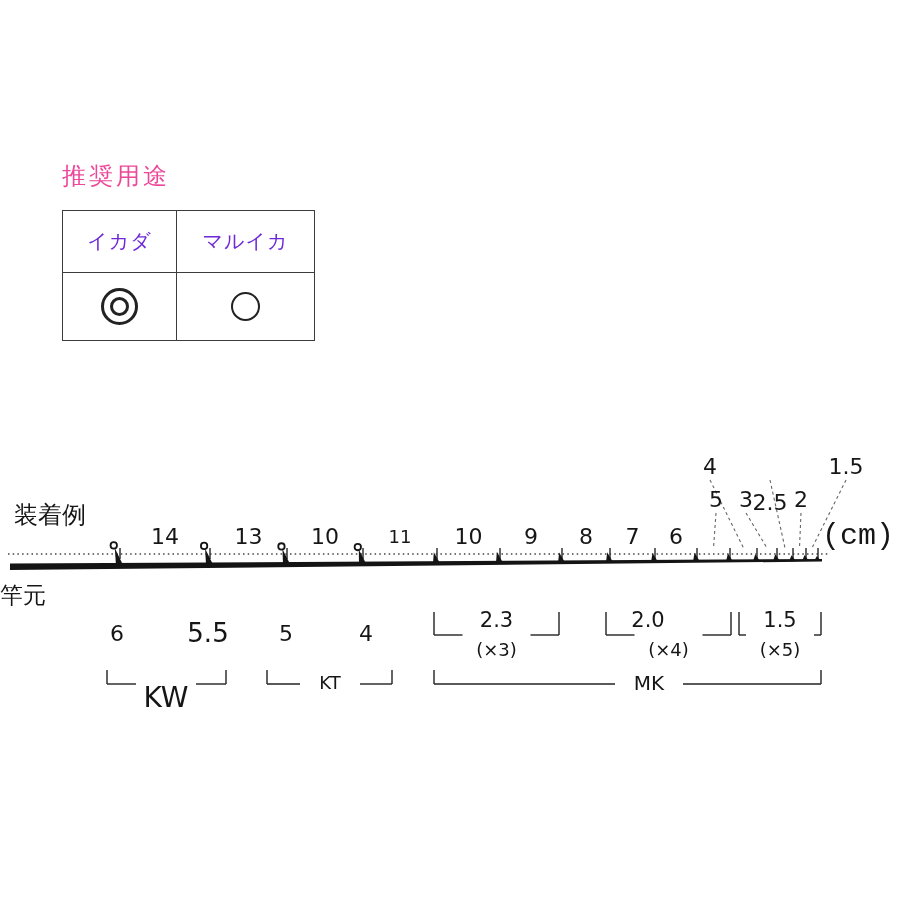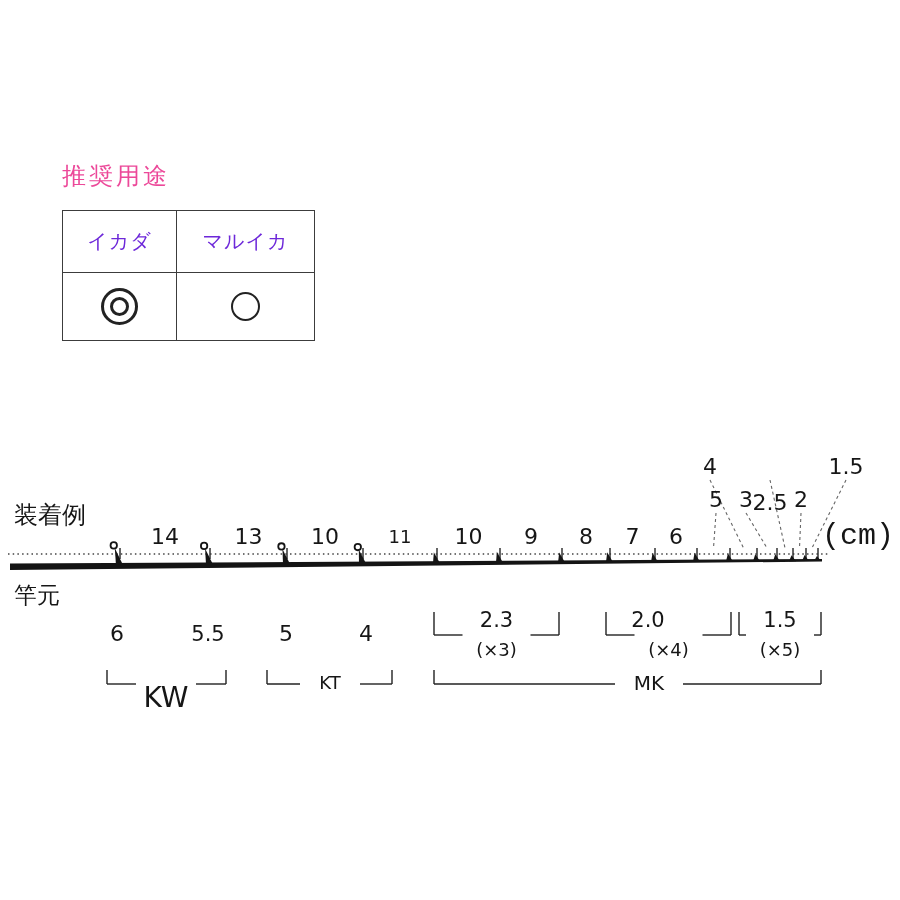--- a/index.html
+++ b/index.html
@@ -132,23 +132,23 @@
       <div class="dlab" style="left: 632.5px; top: 537px; font-size: 22px;">7</div>
       <div class="dlab" style="left: 676px; top: 537px; font-size: 22px;">6</div>
       <div class="dlab" style="left: 716px; top: 500px; font-size: 22px;">5</div>
       <div class="dlab" style="left: 710px; top: 467px; font-size: 22px;">4</div>
       <div class="dlab" style="left: 746px; top: 500px; font-size: 22px;">3</div>
       <div class="dlab" style="left: 770px; top: 467px; font-size: 22px; margin-top: 36px;">2.5</div>
       <div class="dlab" style="left: 801px; top: 500px; font-size: 22px;">2</div>
       <div class="dlab" style="left: 846px; top: 467px; font-size: 22px;">1.5</div>
       <div class="dlab" style="left: 858px; top: 536px; font-size: 30px; font-family: Liberation Mono, monospace;">(cm)</div>
       <div class="dlab left" style="left: 14px; top: 516px; font-size: 24px;">装着例</div>
-      <div class="dlab left" style="left: 14px; top: 595px; font-size: 23px;">竿元</div>
+      <div class="dlab left" style="left: 0; top: 595px; font-size: 23px;">竿元</div>
       <div class="dlab" style="left: 117px; top: 634px; font-size: 22px;">6</div>
-      <div class="dlab" style="left: 208px; top: 634px; font-size: 21px;">5.5</div>
+      <div class="dlab" style="left: 208px; top: 634px; font-size: 26px;">5.5</div>
       <div class="dlab" style="left: 286px; top: 634px; font-size: 22px;">5</div>
       <div class="dlab" style="left: 366px; top: 634px; font-size: 22px;">4</div>
       <div class="dlab" style="left: 496.5px; top: 620px; font-size: 21px;">2.3</div>
       <div class="dlab" style="left: 496.5px; top: 650px; font-size: 18px;">(×3)</div>
       <div class="dlab" style="left: 648px; top: 620px; font-size: 21px;">2.0</div>
       <div class="dlab" style="left: 668.5px; top: 650px; font-size: 18px;">(×4)</div>
       <div class="dlab" style="left: 780px; top: 620px; font-size: 21px;">1.5</div>
       <div class="dlab" style="left: 780px; top: 650px; font-size: 18px;">(×5)</div>
       <div class="dlab" style="left: 166px; top: 698px; font-size: 28px;">KW</div>
       <div class="dlab" style="left: 330px; top: 683px; font-size: 18px;">KT</div>

